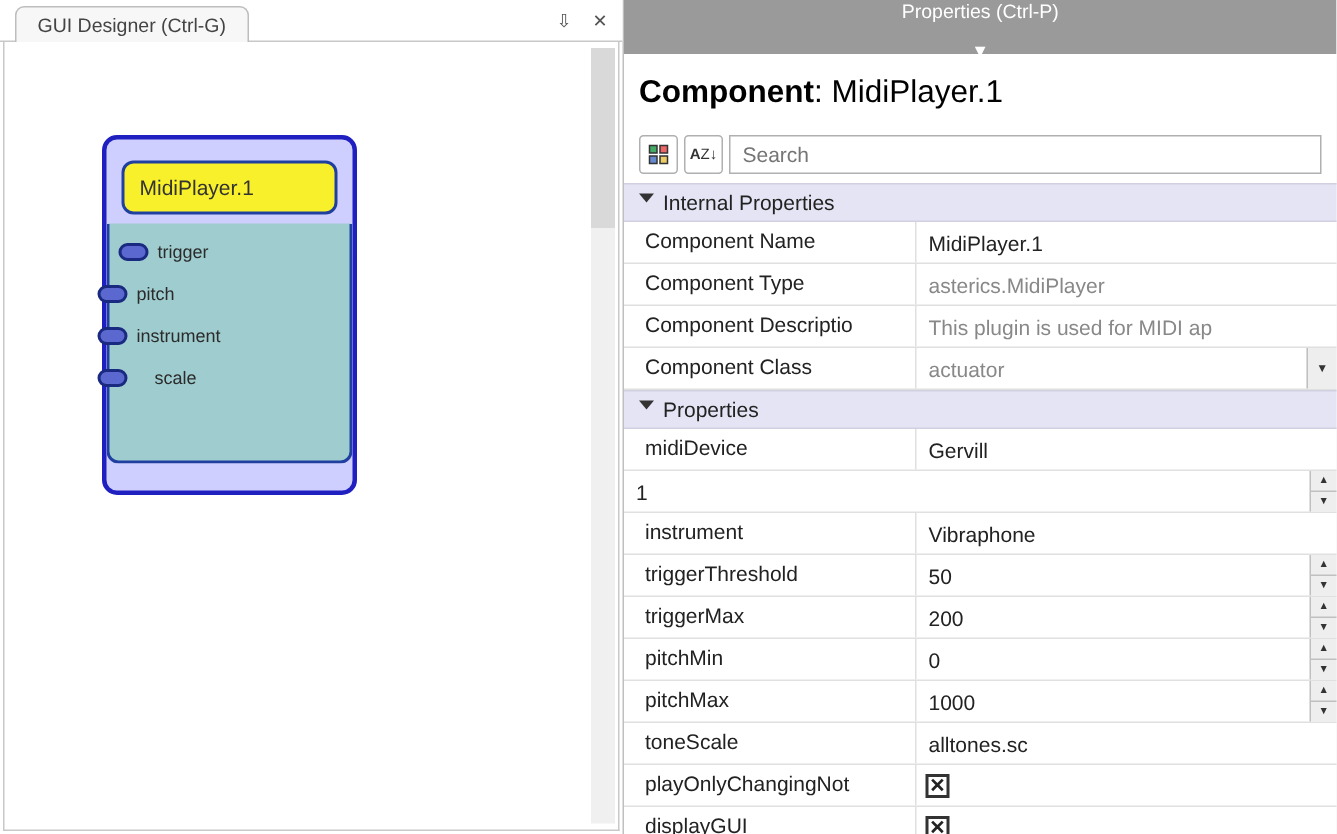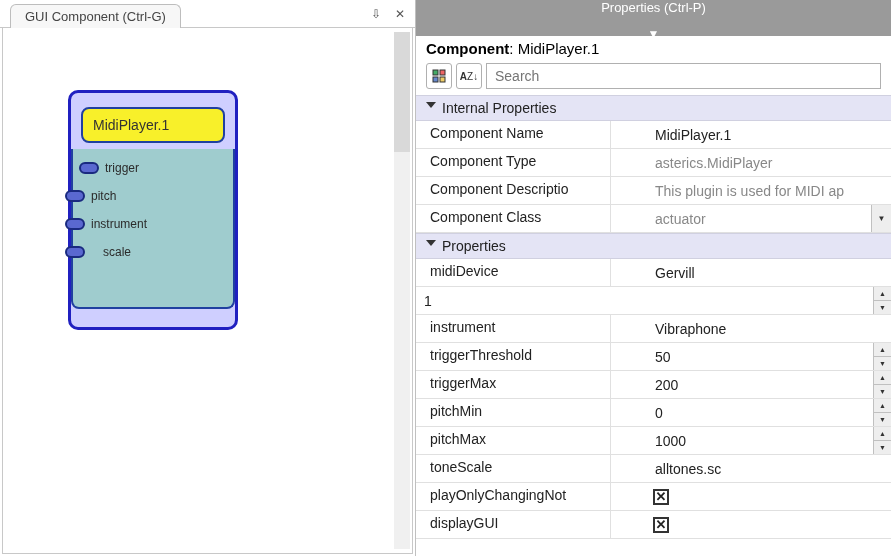--- a/index.html
+++ b/index.html
@@ -159,22 +159,22 @@
   .props-titlebar .spacer { flex: 1; }
   .props-titlebar .tb-icon {
     width: 16px; height: 16px;
     display: flex; align-items: center; justify-content: center;
     color: #fff;
     cursor: pointer;
     font-size: 12px;
   }
 
   .component-label {
-    padding: 4px 10px;
-    font-size: 15px;
+    padding: 14px 10px;
+    font-size: 21px;
   }
   .component-label strong { font-weight: 700; }
 
   .toolbar-row {
     display: flex;
     align-items: center;
     gap: 4px;
     padding: 2px 10px 6px 10px;
   }
   .tool-btn {
@@ -219,21 +219,20 @@
     width: 0; height: 0;
     border-left: 5px solid transparent;
     border-right: 5px solid transparent;
     border-top: 6px solid #333;
   }
   .prop-row {
     display: flex;
     font-size: 14px;
     border-bottom: 1px solid #e0e0e0;
     min-height: 28px;
-    gap: 36px;
   }
   .prop-name {
     width: 195px;
     padding: 4px 6px 4px 14px;
     color: #222;
     border-right: 1px solid #e0e0e0;
     overflow: hidden;
     text-overflow: ellipsis;
     white-space: nowrap;
   }
@@ -284,21 +283,21 @@
     font-weight: bold;
     margin-left: 0px;
     line-height: 1;
   }
 </style>
 </head>
 <body>
 
 <div class="left-panel">
   <div class="tab-strip">
-    <div class="tab">GUI Component (Ctrl-G)</div>
+    <div class="tab">GUI Designer (Ctrl-G)</div>
     <div class="tab-controls">
       <div class="tab-control-btn">⇩</div>
       <div class="tab-control-btn">✕</div>
     </div>
   </div>
   <div class="designer-body">
     <div class="scroll-track">
       <div class="scroll-thumb"></div>
     </div>
 

